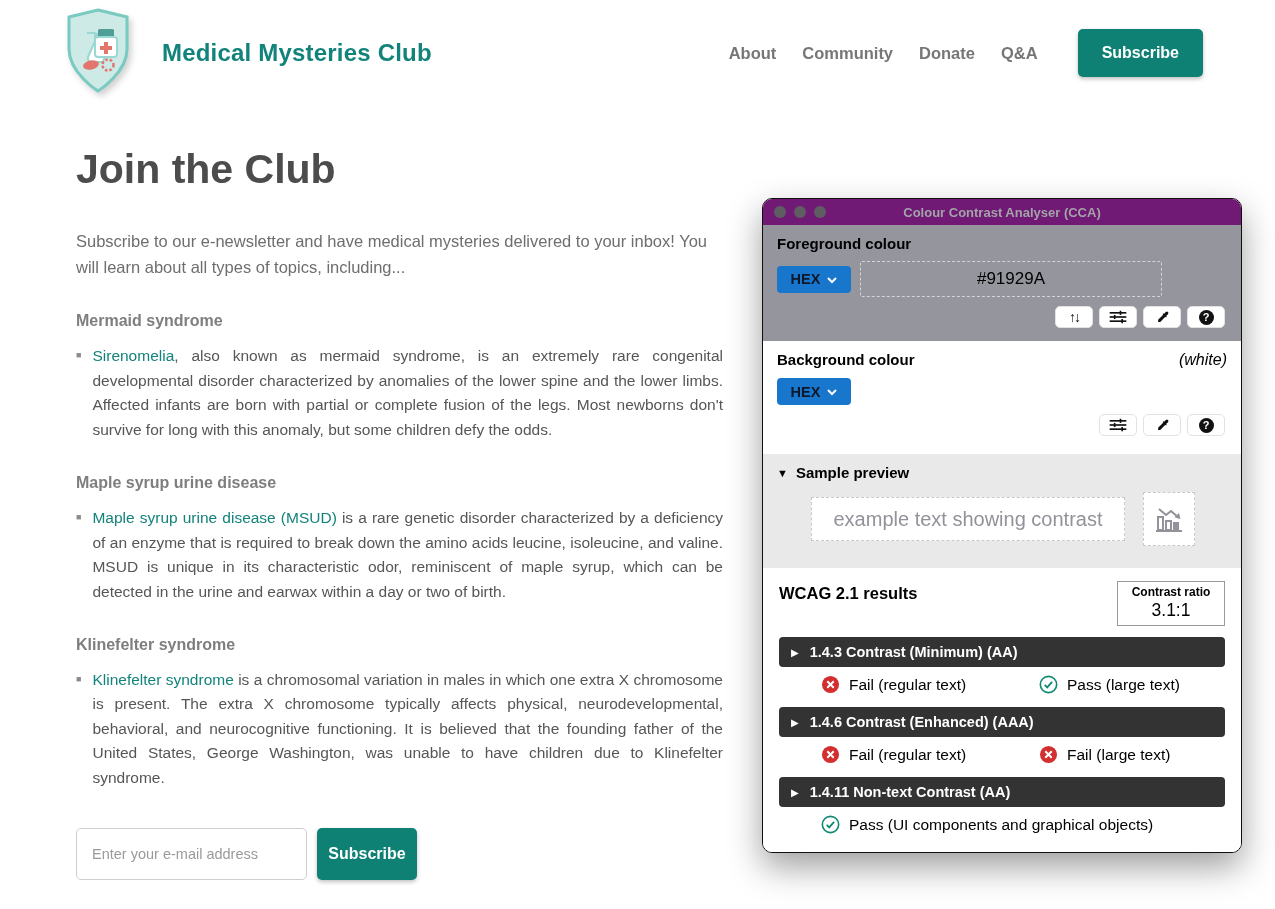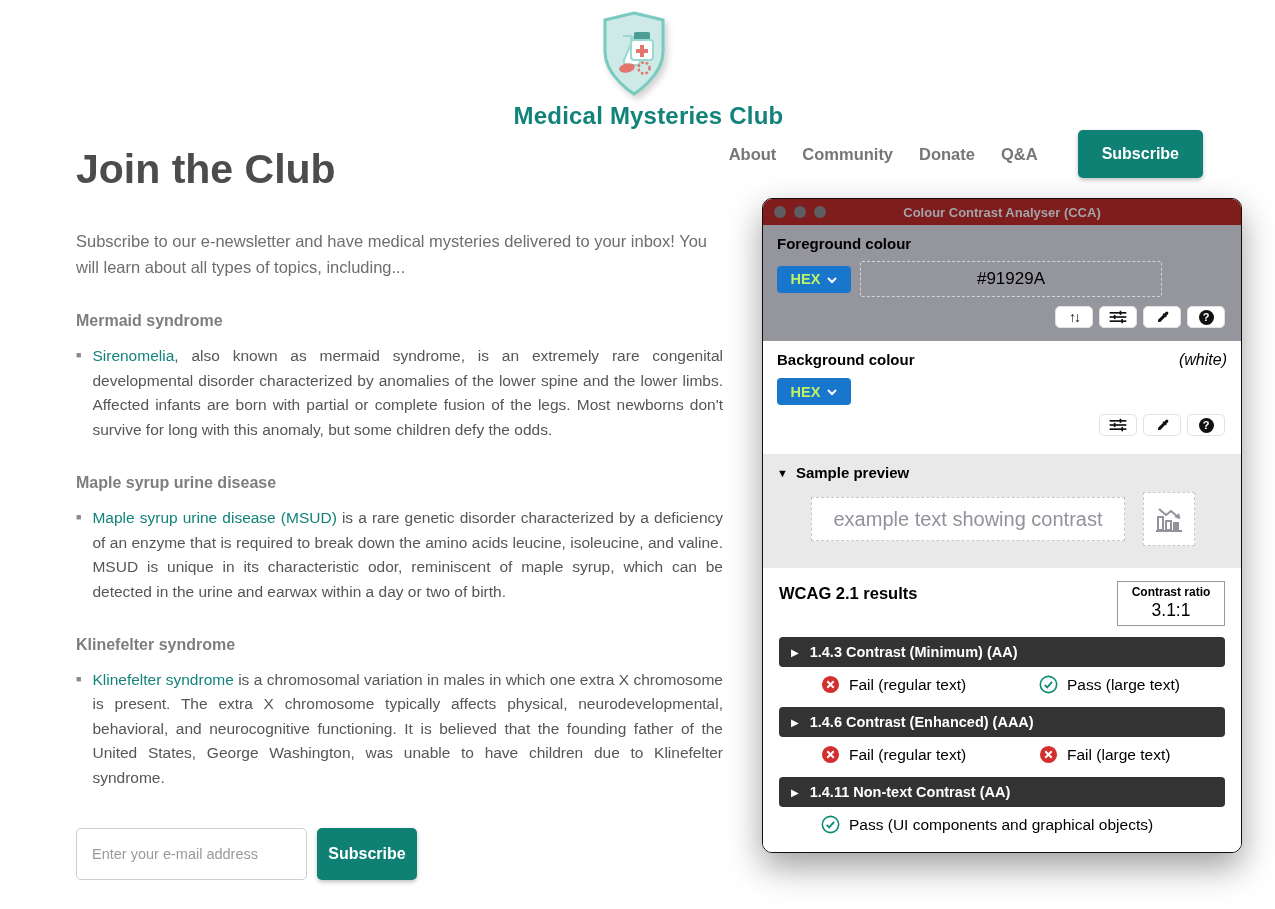--- a/index.html
+++ b/index.html
@@ -2,21 +2,21 @@
 <html><head>
 <meta charset="utf-8">
 <style>
   html,body{margin:0;padding:0;}
   body{
     width:1275px;height:909px;position:relative;overflow:hidden;
     background:#ffffff;font-family:"Liberation Sans","DejaVu Sans",sans-serif;
     -webkit-font-smoothing:antialiased;
   }
   
-  .site-header{display:flex;align-items:center;padding:10px 72px 0 64px;height:96px;box-sizing:border-box;flex-direction:column;}
+  .site-header{display:flex;align-items:center;padding:10px 72px 0 64px;height:96px;box-sizing:border-box;}
   .logo{width:68px;height:92px;flex:0 0 auto;filter:drop-shadow(3px 4px 3px rgba(0,0,0,.18));}
   .site-title{margin-left:30px;font-size:24px;font-weight:bold;color:#12837B;letter-spacing:.2px;}
   .nav{margin-left:auto;display:flex;align-items:center;gap:26px;}
   .nav a{color:#767676;font-size:16.5px;font-weight:bold;text-decoration:none;cursor:pointer;}
   .btn-teal{
     background:#0E8174;color:#fff;border:none;border-radius:5px;cursor:pointer;
     font-family:inherit;font-size:16px;font-weight:bold;
     box-shadow:0 2px 4px rgba(0,0,0,.25);
   }
   .nav .btn-teal{margin-left:14px;padding:15px 24px;}
@@ -36,33 +36,33 @@
     font-family:inherit;font-size:14.5px;color:#444;box-sizing:content-box;
   }
   .email-input::placeholder{color:#9a9a9a;}
   .form-row .btn-teal{width:100px;height:52px;}
   
   .cca{
     position:absolute;left:762px;top:198px;width:478px;
     border:1px solid #0f0f0f;border-radius:10px;overflow:hidden;
     box-shadow:0 14px 34px rgba(0,0,0,.38);font-size:15px;
   }
-  .cca-titlebar{height:26px;background:#7f1d1d;display:flex;align-items:center;position:relative;}
+  .cca-titlebar{height:26px;background:#701a75;display:flex;align-items:center;position:relative;}
   .traffic{width:12px;height:12px;border-radius:50%;background:#5d5d62;border:none;padding:0;margin-left:8px;cursor:pointer;}
   .traffic:first-child{margin-left:11px;}
   .cca-title{position:absolute;left:0;right:0;text-align:center;color:#a3a3a8;font-size:13px;font-weight:bold;}
   .panel{padding:10px 14px 10px;box-sizing:border-box;}
   .panel-fg{background:#95969D;height:116px;}
   .panel-bg{background:#ffffff;height:113px;}
   .panel-label{font-size:15px;font-weight:bold;color:#000;}
   .label-row{display:flex;align-items:baseline;justify-content:space-between;gap:13px;}
   .bg-note{font-style:italic;font-size:16px;color:#000;}
   .color-row{display:flex;align-items:center;margin-top:9px;gap:9px;}
   .hex-select{
-    width:74px;height:27px;background:#1877CC;border:none;border-radius:4px;color:#bef264;
+    width:74px;height:27px;background:#1877CC;border:none;border-radius:4px;color:#0f172a;
     font-weight:bold;font-size:14.5px;display:flex;align-items:center;justify-content:center;gap:7px;cursor:pointer;
     font-family:inherit;
   }
   .hex-select svg{margin-top:2px;}
   .hex-input{
     width:296px;height:32px;background:transparent;border:1px dashed #d4d4d4;border-radius:2px;
     text-align:center;font-size:17px;color:#000;font-family:inherit;
   }
   .panel-bg .hex-input{border-color:#c9c9c9;}
   .icon-btn-row{display:flex;justify-content:flex-end;gap:6px;margin-top:9px;padding-right:2px;}

